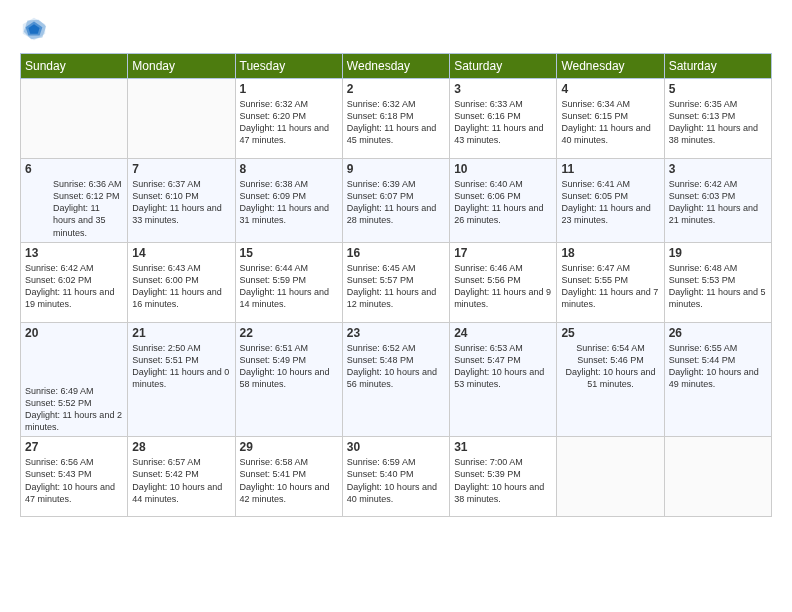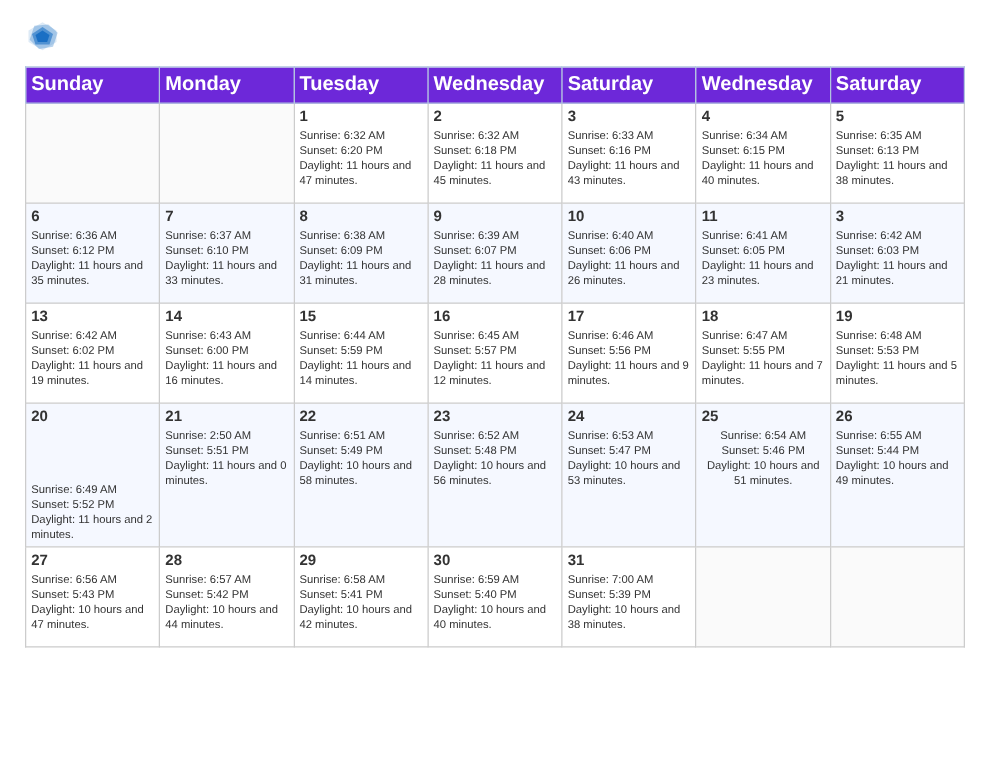--- a/index.html
+++ b/index.html
@@ -50,24 +50,24 @@
     .location {
       font-size: 16px;
       color: #444;
     }
     .calendar {
       width: 100%;
       border-collapse: collapse;
       table-layout: fixed;
     }
     .calendar th {
-      background: #6d28d9;
+      background: #4d7c0f;
       color: #fff;
-      font-size: 16px;
-      font-weight: bold;
+      font-size: 12px;
+      font-weight: normal;
       padding: 5px 4px;
       text-align: left;
       border: 1px solid #b0c4de;
     }
     .calendar td {
       border: 1px solid #ccc;
       vertical-align: top;
       padding: 3px 4px;
       font-size: 9.5px;
       color: #333;
@@ -158,21 +158,21 @@
           <td>
             <span class="day-num">5</span>
             <div class="cell-text" style="white-space: pre-line;">Sunrise: 6:35 AM
 Sunset: 6:13 PM
 Daylight: 11 hours and 38 minutes.</div>
           </td>
         </tr>
         <tr>
           <td>
             <span class="day-num">6</span>
-            <div class="cell-text" style="white-space: pre-line;">Sunrise: 6:36 AM
+            <div class="cell-text" style="white-space: pre-line; margin-left: 28px;">Sunrise: 6:36 AM
 Sunset: 6:12 PM
 Daylight: 11 hours and 35 minutes.</div>
           </td>
           <td>
             <span class="day-num">7</span>
             <div class="cell-text" style="white-space: pre-line;">Sunrise: 6:37 AM
 Sunset: 6:10 PM
 Daylight: 11 hours and 33 minutes.</div>
           </td>
           <td>

